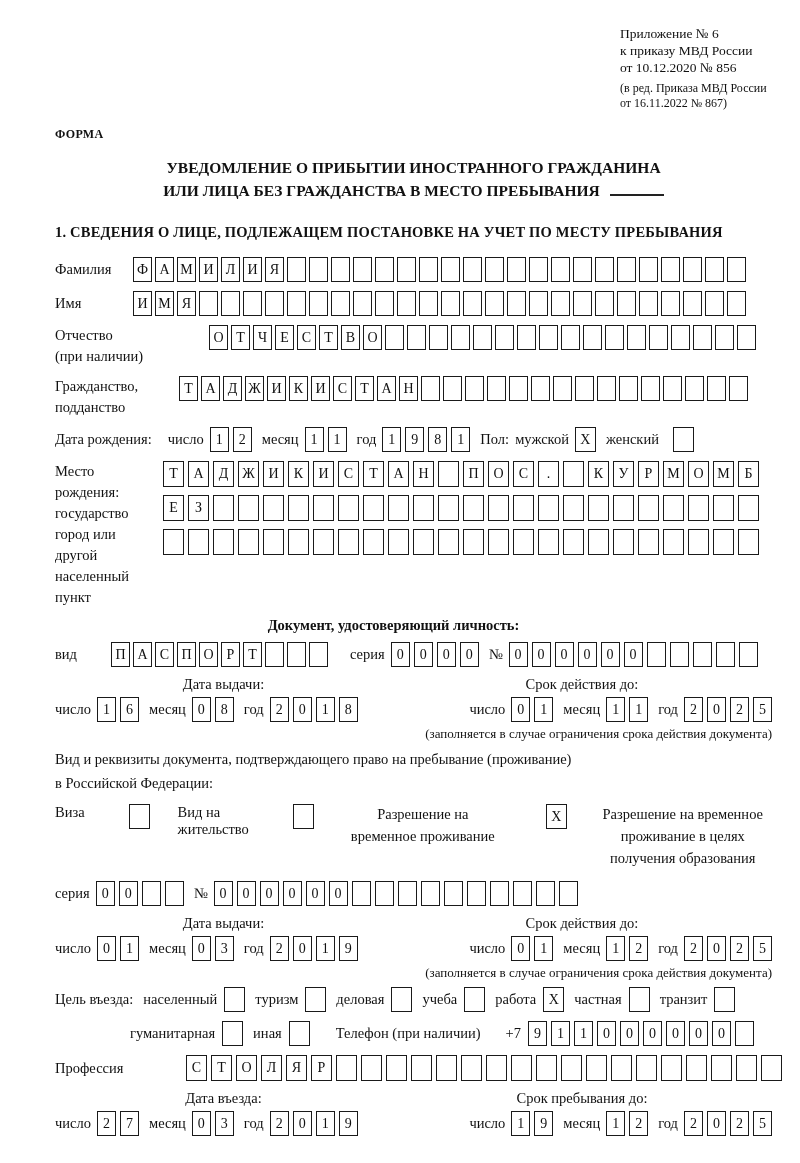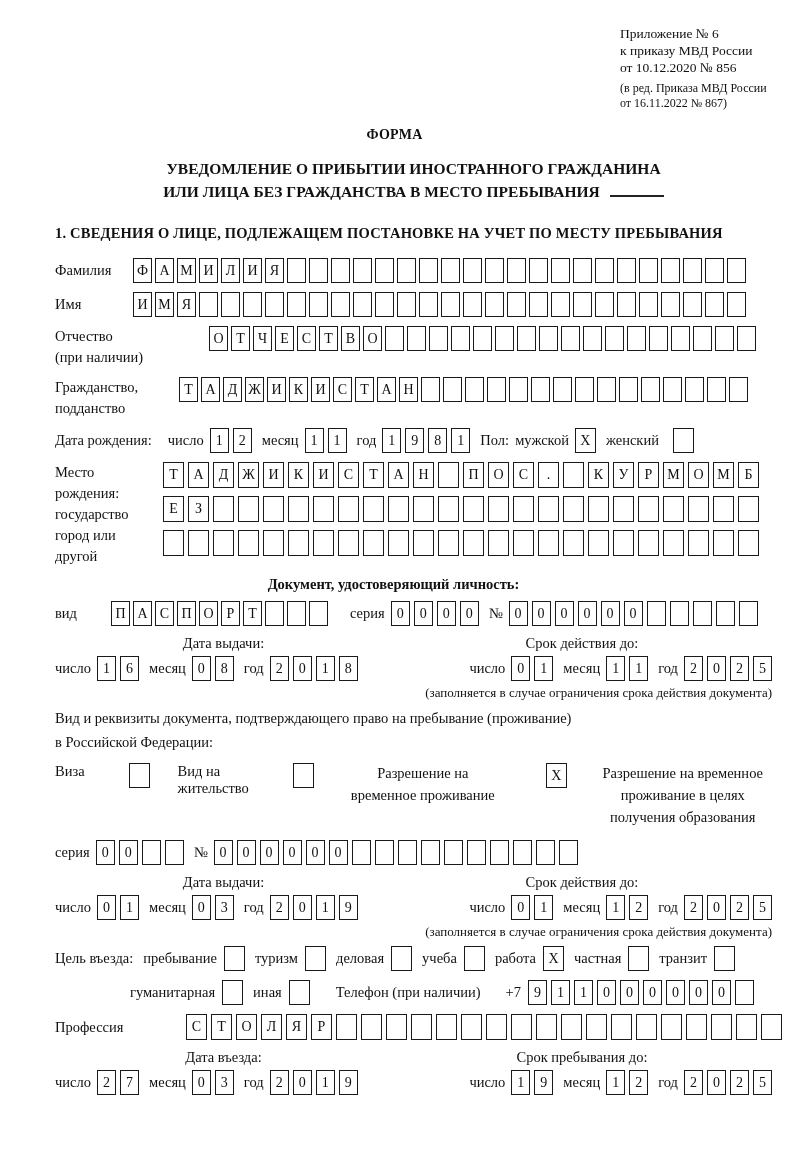--- a/index.html
+++ b/index.html
@@ -7,21 +7,21 @@
   body {
     width: 800px; height: 1163px; overflow: hidden;
     color: #111; font-family: "Liberation Serif", "DejaVu Serif", serif;
     font-size: 14.5px;
   }
   .page { padding: 26px 28px 10px 55px; }
 
   
   .annex { margin-left: 565px; font-size: 13.5px; line-height: 1.25; }
   .annex .annex2 { margin-top: 4px; font-size: 12px; }
-  .forma { text-align: center; font-weight: bold; padding-right: 38px; margin-top: 16px; font-size: 14px; letter-spacing: .3px; font-family: Liberation Serif, serif; }
+  .forma { text-align: left; font-weight: bold; padding-right: 38px; margin-top: 16px; font-size: 12px; letter-spacing: .3px; font-family: Liberation Serif, serif; }
 
   .title { text-align: center; font-weight: bold; font-size: 15.5px; line-height: 1.5; margin-top: 14px; }
   .tunder { display: inline-block; width: 54px; border-bottom: 2.5px solid #222; margin-left: 10px; height: 14px; }
 
   .sec1 { font-weight: bold; font-size: 14.5px; margin-top: 22px; margin-bottom: 16px; letter-spacing: .2px; }
 
   .row { display: flex; align-items: center; margin-bottom: 9px; }
   .row.top { align-items: flex-start; }
 
   .lb { flex: none; margin-right: 6px; }
@@ -250,20 +250,21 @@
     <span class="cell cb" style="margin-left:6px">X</span>
     <span class="lab">женский</span>
     <span class="cell cb" style="margin-left:8px"></span>
   </div>
 
   <div class="row top">
     <span class="lbblock w102">
       <div>Место рождения:</div>
       <div>государство</div>
       <div>город или другой</div>
+      <div>населенный пункт</div>
     </span>
     <span class="colcells">
       <span class="cells wide">
           <span class="cell">Т</span>
           <span class="cell">А</span>
           <span class="cell">Д</span>
           <span class="cell">Ж</span>
           <span class="cell">И</span>
           <span class="cell">К</span>
           <span class="cell">И</span>
@@ -523,21 +524,21 @@
             <span class="cell">2</span>
             <span class="cell">5</span>
           </span>
       </div>
       <div class="dnote">(заполняется в случае ограничения срока действия документа)</div>
     </div>
   </div>
 
   <div class="row">
     <span class="lb">Цель въезда:</span>
-    <span class="plb first">пребывание</span>
+    <span class="plb first">населенный</span>
     <span class="cell cb"></span>
     <span class="plb">туризм</span>
     <span class="cell cb"></span>
     <span class="plb">деловая</span>
     <span class="cell cb"></span>
     <span class="plb">учеба</span>
     <span class="cell cb"></span>
     <span class="plb">работа</span>
     <span class="cell cb">X</span>
     <span class="plb">частная</span>

